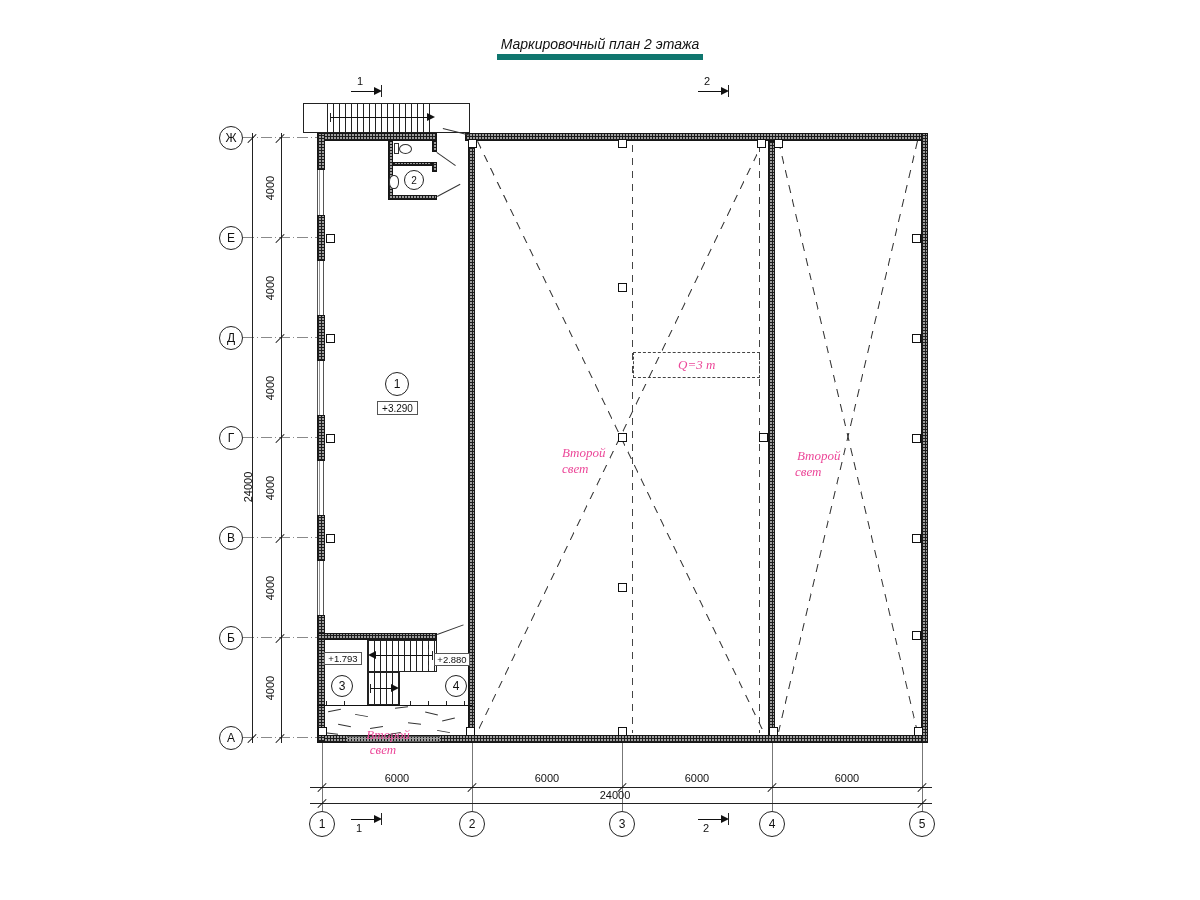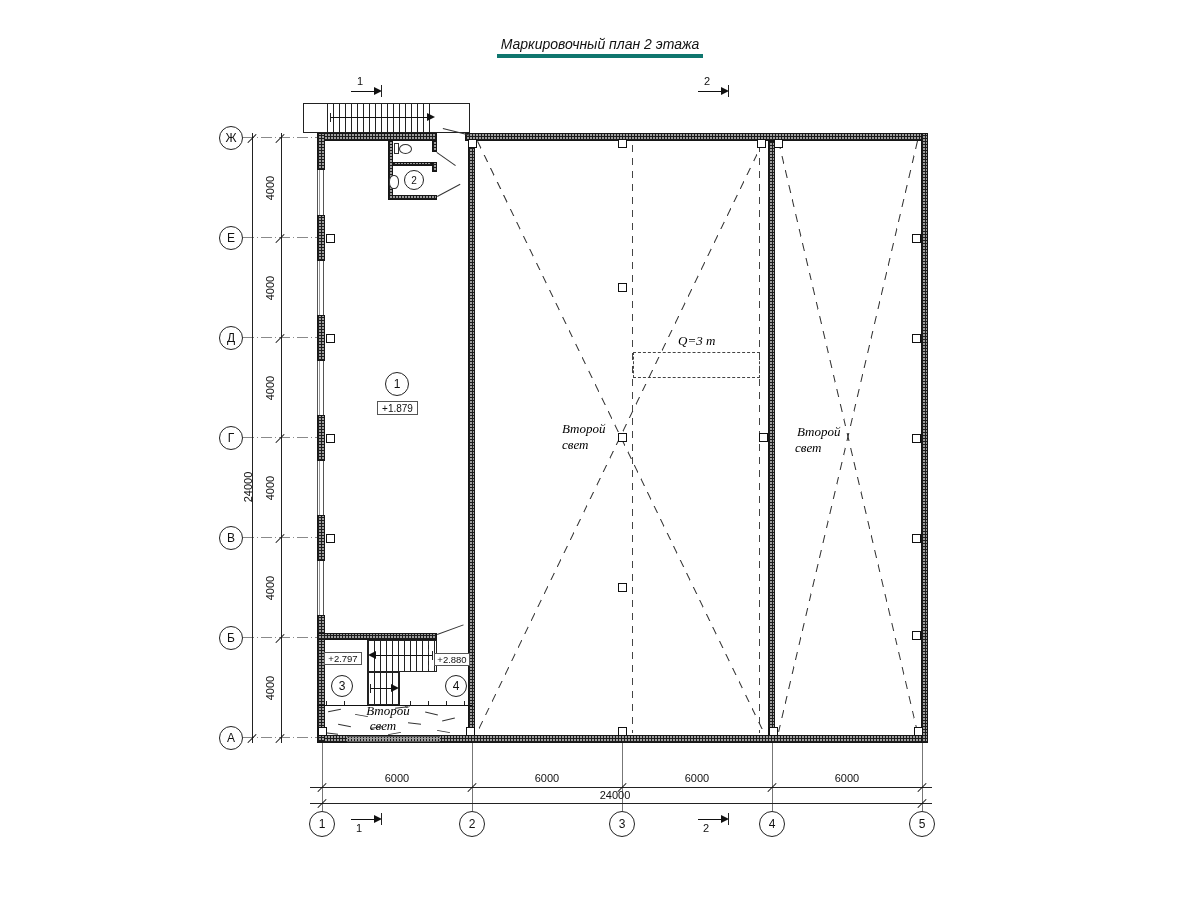--- a/index.html
+++ b/index.html
@@ -18,32 +18,32 @@
   .dash-v{position:absolute;width:1.4px;background:repeating-linear-gradient(180deg,#444 0 7px,transparent 7px 13px);}
   .dash-v-sm{position:absolute;width:1px;background:repeating-linear-gradient(180deg,#333 0 4px,transparent 4px 8px);}
   .axis-dash{position:absolute;height:1px;background:repeating-linear-gradient(90deg,#8a8a8a 0 11px,transparent 11px 14px,#8a8a8a 14px 15px,transparent 15px 18px);}
   .circle{position:absolute;box-sizing:border-box;border:1px solid #222;border-radius:50%;background:#fff;
           display:flex;align-items:center;justify-content:center;font-size:12px;}
   .tick{position:absolute;width:12px;height:0;border-top:1.5px solid #111;transform:rotate(-45deg);}
   .dim{position:absolute;font-size:11px;white-space:nowrap;color:#111;}
   .dimv{transform:rotate(-90deg);display:flex;align-items:center;justify-content:center;}
   .box-label{position:absolute;box-sizing:border-box;border:1px solid #555;background:#fff;
              display:flex;align-items:center;justify-content:center;white-space:nowrap;}
-  .serif-i{position:absolute;font-family:"Liberation Serif",serif;font-style:italic;font-size:13px;white-space:nowrap;color:#000000;}
+  .serif-i{position:absolute;font-family:"Liberation Serif",serif;font-style:italic;font-size:13px;white-space:nowrap;color:#ec4899;margin-top:24px;}
   .col{position:absolute;box-sizing:border-box;width:9px;height:9px;border:1.5px solid #111;background:#fff;}
   .treads{position:absolute;box-sizing:border-box;border:1.5px solid #222;background-color:#fff;
           background-image:repeating-linear-gradient(90deg,#222 0 1px,transparent 1px 6px);}
   .win-v{position:absolute;width:7px;background:linear-gradient(90deg,#555 0 1px,transparent 1px 2.5px,#999 2.5px 3.5px,transparent 3.5px 6px,#555 6px 7px);}
   .win-h{position:absolute;height:6px;background:linear-gradient(180deg,#555 0 1px,transparent 1px 2.5px,#999 2.5px 3.5px,transparent 3.5px 5px,#555 5px 6px);}
   .arrow-r{position:absolute;width:0;height:0;border-left:8px solid #111;border-top:4px solid transparent;border-bottom:4px solid transparent;}
   .arrow-l{position:absolute;width:0;height:0;border-right:8px solid #111;border-top:4px solid transparent;border-bottom:4px solid transparent;}
   .vd{position:absolute;width:13px;height:0;border-top:1.2px solid #333;}
   .fix{position:absolute;box-sizing:border-box;border:1px solid #333;background:#fff;}
   .title{position:absolute;left:0;right:0;top:36px;text-align:center;font-size:14px;font-style:italic;}
-  .title span{border-bottom:4px solid #0f766e;padding:0 4px 2px 4px;}
+  .title span{border-bottom:6px solid #0f766e;padding:0 4px 2px 4px;}
   .leaf{position:absolute;height:0;border-top:1px solid #333;transform-origin:0 0;}
 </style>
 </head>
 <body>
 
 <div class="sheet">
 
   <div class="title"><span>Маркировочный план 2 этажа</span></div>
 
   <div class="dim" style="left:357px;top:75px;">1</div>
@@ -126,21 +126,21 @@
   <div class="w" style="left:432px;top:162px;width:5px;height:10px;"></div>
   <div class="w" style="left:393px;top:162px;width:39px;height:4px;"></div>
   <div class="leaf" style="left:437px;top:152px;width:23px;transform:rotate(35deg);"></div>
   <div class="leaf" style="left:437px;top:196px;width:26px;transform:rotate(-28deg);"></div>
   <div class="fix" style="left:394px;top:143px;width:5px;height:11px;"></div>
   <div class="fix" style="left:399px;top:144px;width:13px;height:10px;border-radius:50%;"></div>
   <div class="fix" style="left:389px;top:175px;width:10px;height:14px;border-radius:45%;"></div>
   <div class="circle" style="left:404px;top:170px;width:20px;height:20px;font-size:10px;">2</div>
 
   <div class="circle" style="left:385px;top:372px;width:24px;height:24px;">1</div>
-  <div class="box-label" style="left:377px;top:401px;width:41px;height:14px;font-size:10px;">+1.879</div>
+  <div class="box-label" style="left:377px;top:401px;width:41px;height:14px;font-size:10px;">+3.290</div>
 
   <div class="dash-v" style="left:632px;top:145px;height:588px;"></div>
   <div class="dash-v" style="left:759px;top:145px;height:588px;"></div>
   <div class="abs" style="left:633px;top:352px;width:127px;height:26px;border:1.5px dashed #444;box-sizing:border-box;"></div>
   <div class="serif-i" style="left:678px;top:333px;">Q=3 т</div>
 
   <div class="dash-line" style="left:478px;top:141px;width:657px;transform:rotate(64.17deg);"></div>
   <div class="dash-line" style="left:764px;top:141px;width:657px;transform:rotate(115.83deg);"></div>
   <div class="dash-line" style="left:779px;top:141px;width:607px;transform:rotate(76.77deg);"></div>
   <div class="dash-line" style="left:918px;top:141px;width:607px;transform:rotate(103.23deg);"></div>
@@ -165,21 +165,21 @@
   <div class="vline" style="left:370px;top:684px;height:9px;"></div>
   <div class="hline2" style="left:317px;top:705px;width:155px;"></div>
   <div class="vline" style="left:326px;top:701px;height:4px;"></div>
   <div class="vline" style="left:344px;top:701px;height:4px;"></div>
   <div class="vline" style="left:410px;top:701px;height:4px;"></div>
   <div class="vline" style="left:428px;top:701px;height:4px;"></div>
   <div class="vline" style="left:446px;top:701px;height:4px;"></div>
   <div class="vline" style="left:464px;top:701px;height:4px;"></div>
 
   <div class="circle" style="left:331px;top:675px;width:22px;height:22px;">3</div>
-  <div class="box-label" style="left:324px;top:652px;width:38px;height:13px;font-size:9.5px;">+2.797</div>
+  <div class="box-label" style="left:324px;top:652px;width:38px;height:13px;font-size:9.5px;">+1.793</div>
   <div class="circle" style="left:445px;top:675px;width:22px;height:22px;">4</div>
   <div class="box-label" style="left:434px;top:653px;width:36px;height:13px;font-size:9.5px;">+2.880</div>
 
   <div class="vd" style="left:328px;top:710px;transform:rotate(-12deg);"></div>
   <div class="vd" style="left:355px;top:715px;transform:rotate(10deg);"></div>
   <div class="vd" style="left:395px;top:707px;transform:rotate(-6deg);"></div>
   <div class="vd" style="left:425px;top:713px;transform:rotate(14deg);"></div>
   <div class="vd" style="left:338px;top:725px;transform:rotate(12deg);"></div>
   <div class="vd" style="left:370px;top:727px;transform:rotate(-8deg);"></div>
   <div class="vd" style="left:408px;top:723px;transform:rotate(6deg);"></div>

